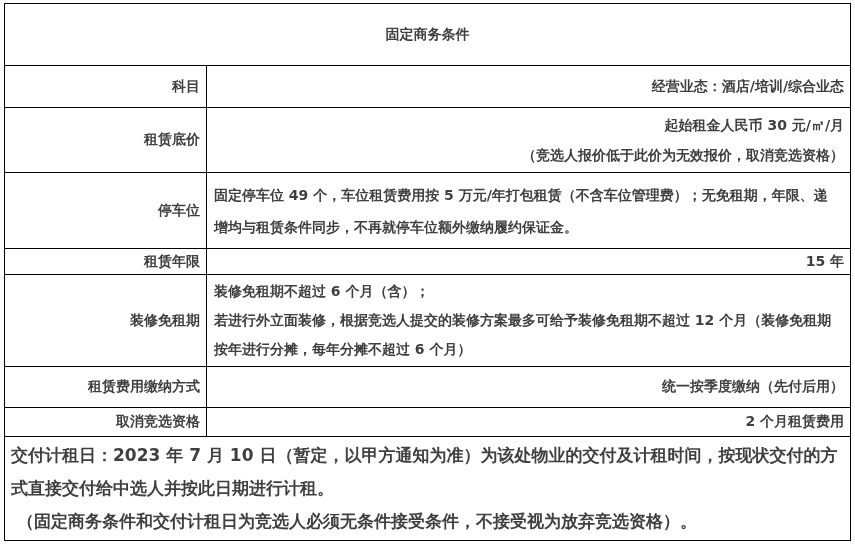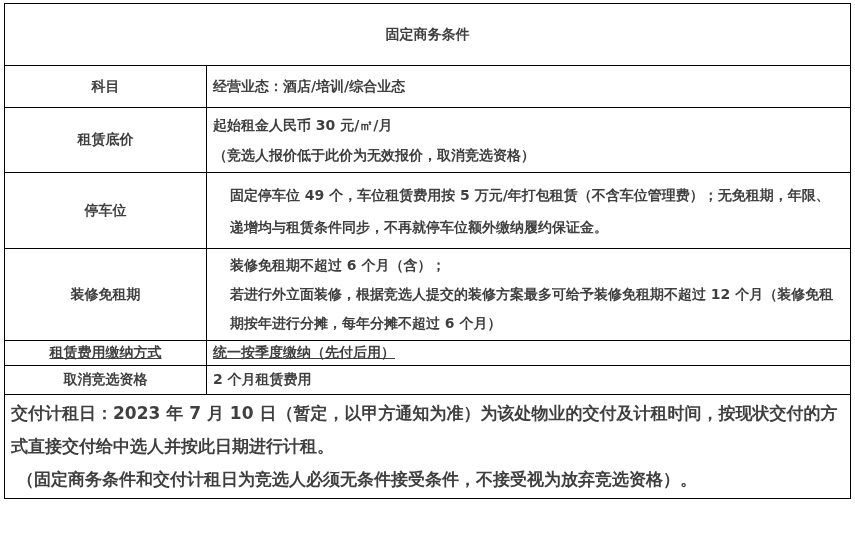--- a/index.html
+++ b/index.html
@@ -30,37 +30,37 @@
     padding:2px 6px;
     overflow:hidden;
     margin-left:44px;
   }
   .title-cell{
     text-align:center;
     font-size:15px;
     height:62px;
   }
   .label-cell{
-    text-align:center;
+    text-align:right;
   }
   .value-cell{
-    text-align:left;
+    text-align:right;
   }
   .value-cell.left{
     text-align:left;
-    padding-left:23px;
+    padding-left:7px;
     padding-right:10px;
   }
   .r-subject td{height:42px;}
   .r-base-rent td{height:64px;}
   .r-parking td{height:76px;}
   .r-lease-term td{height:26px;}
   .r-escalation td{height:46px;}
   .r-fitout td{height:88px;}
-  .r-payment td{height:25px;text-decoration:underline;}
+  .r-payment td{height:41px;}
   .r-deposit td{height:29px;}
   .footer-cell{
     height:83px;
     text-align:left;
     padding-left:7px;
     padding-right:10px;
   }
   .line{line-height:30px;}
   .r-parking .line{line-height:32px;}
   .r-fitout .line{line-height:29px;}
@@ -97,20 +97,24 @@
     </td>
   </tr>
 
   <tr class="r-parking">
     <td class="label-cell">停车位</td>
     <td class="value-cell left">
       <div class="line">固定停车位 49 个，车位租赁费用按 5 万元/年打包租赁（不含车位管理费）；无免租期，年限、递增均与租赁条件同步，不再就停车位额外缴纳履约保证金。</div>
     </td>
   </tr>
 
+  <tr class="r-lease-term">
+    <td class="label-cell">租赁年限</td>
+    <td class="value-cell">15 年</td>
+  </tr>
 
 
   <tr class="r-fitout">
     <td class="label-cell">装修免租期</td>
     <td class="value-cell left">
       <div class="line">装修免租期不超过 6 个月（含）；</div>
       <div class="line">若进行外立面装修，根据竞选人提交的装修方案最多可给予装修免租期不超过 12 个月（装修免租期按年进行分摊，每年分摊不超过 6 个月）</div>
     </td>
   </tr>
 

